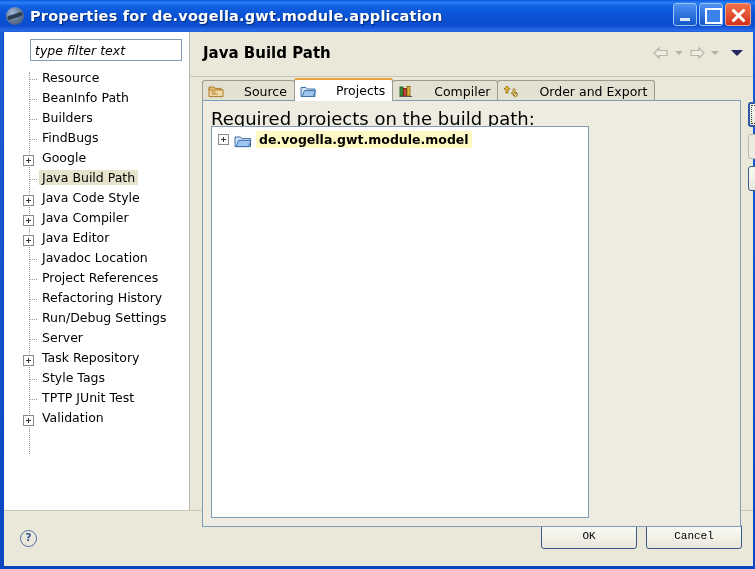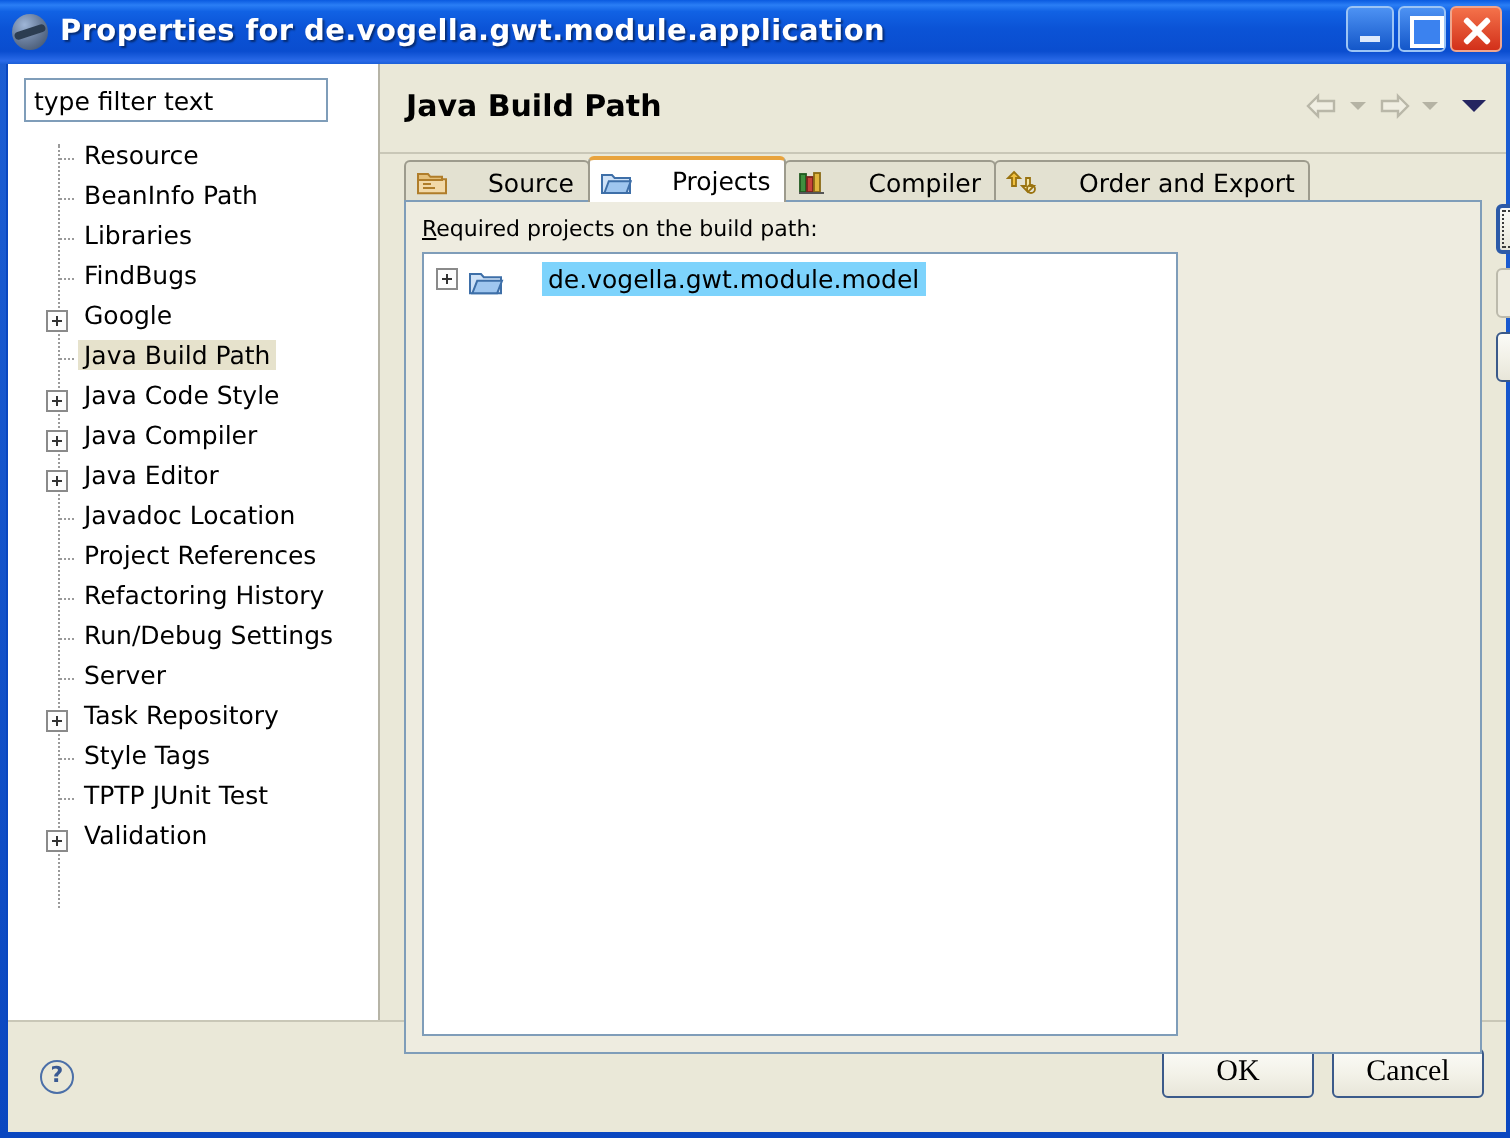--- a/index.html
+++ b/index.html
@@ -82,27 +82,27 @@
   .tbtn.close .x2 { transform: rotate(-45deg); }
 
   
   .left-pane {
     position: absolute; left: 0; top: 0;
     width: 186px; height: 478px;
     background: #fff;
     border-right: 1px solid #b6b4a6;
   }
   .filter-box {
-    position: absolute; left: 8px; top: 7px;
+    position: absolute; left: 26px; top: 7px;
     width: 152px; height: 22px;
     border: 1px solid #7f9db9;
     background: #fff;
     font-family: "DejaVu Sans", "Liberation Sans", sans-serif;
     font-size: 12.5px; color: #000;
-    padding: 4px 4px; outline: none;
+    padding: 4px 4px; outline: none; font-style: italic;
   }
   .tree {
     position: absolute; left: 0; top: 38px;
     width: 186px; height: 436px;
     overflow: hidden;
   }
   .tree-item {
     position: relative; height: 20px;
     display: flex; align-items: flex-start;
     padding-left: 18px; cursor: default;
@@ -193,21 +193,21 @@
 
   .tabpanel {
     position: absolute; left: 12px; top: 68px;
     width: 539px; height: 427px;
     background: #eeece0;
     border: 1px solid #7f9db9;
     z-index: 1;
   }
   .panel-label {
     position: absolute; left: 8px; top: 7px;
-    font-size: 11px; color: #000;
+    font-size: 18px; color: #000;
   }
   .panel-label u { text-decoration: underline; }
   .listbox {
     position: absolute; left: 8px; top: 25px;
     width: 378px; height: 392px;
     background: #fff;
     border: 1px solid #7f9db9;
     overflow: hidden;
   }
   .list-row {
@@ -215,23 +215,24 @@
     padding-left: 6px; margin-top: 3px; cursor: default;
   }
   .lw {
     width: 11px; height: 11px; background: #fdfdfd;
     border: 1px solid #8a8a8a; position: relative; flex: none;
   }
   .lw::before { content:""; position:absolute; left:2px; top:4px; width:5px; height:1px; background:#333;}
   .lw::after  { content:""; position:absolute; left:4px; top:2px; width:1px; height:5px; background:#333;}
   .folder-ic { width: 18px; height: 14px; margin-left: 5px; flex: none; position: relative; }
   .list-label {
-    margin-left: 19px; font-size: 12.5px; color: #000;
-    background: #7dd3fc; padding: 1px 3px;
+    margin-left: 4px; font-size: 12.5px; color: #000;
+    background: #fef9c3; padding: 1px 3px;
     white-space: nowrap;
+    font-weight: bold;
   }
 
   
   .side-btns {
     position: absolute; left: 558px; top: 70px;
     width: 150px;
   }
   .btn {
     display: block; width: 144px; height: 25px;
     background: linear-gradient(to bottom,#fbfbf7 0%, #f2f1e8 50%, #e8e6d9 100%);
@@ -268,25 +269,25 @@
     border: 1.5px solid #4b6fa8;
     color: #3a5a93; font-size: 11px; font-weight: bold;
     text-align: center; line-height: 14px;
     cursor: default; background: #eae8d8;
   }
   .footer-btns {
     position: absolute; right: 11px; top: 13px;
     display: flex; gap: 9px;
   }
   .fbtn {
-    width: 76px; height: 25px;
+    width: 96px; height: 25px;
     background: linear-gradient(to bottom,#fbfbf7 0%, #f3f2e9 50%, #e8e6d9 100%);
     border: 1px solid #3b5a8a; border-radius: 3px;
-    font-family: Liberation Serif, serif;
-    font-size: 15px; color: #000;
+    font-family: Liberation Mono, monospace;
+    font-size: 11px; color: #000;
     text-align: center; line-height: 23px; cursor: default;
     padding: 0;
   }
 </style>
 </head>
 <body>
 
 <div class="window">
 
   <div class="titlebar">
@@ -310,21 +311,21 @@
           <div class="tree-item">
             <span class="tdash"></span>
             <span class="tree-label">Resource</span>
           </div>
           <div class="tree-item">
             <span class="tdash"></span>
             <span class="tree-label">BeanInfo Path</span>
           </div>
           <div class="tree-item">
             <span class="tdash"></span>
-            <span class="tree-label">Libraries</span>
+            <span class="tree-label">Builders</span>
           </div>
           <div class="tree-item">
             <span class="tdash"></span>
             <span class="tree-label">FindBugs</span>
           </div>
           <div class="tree-item">
             <span class="tw"></span>
             <span class="tree-label">Google</span>
           </div>
           <div class="tree-item selected">

